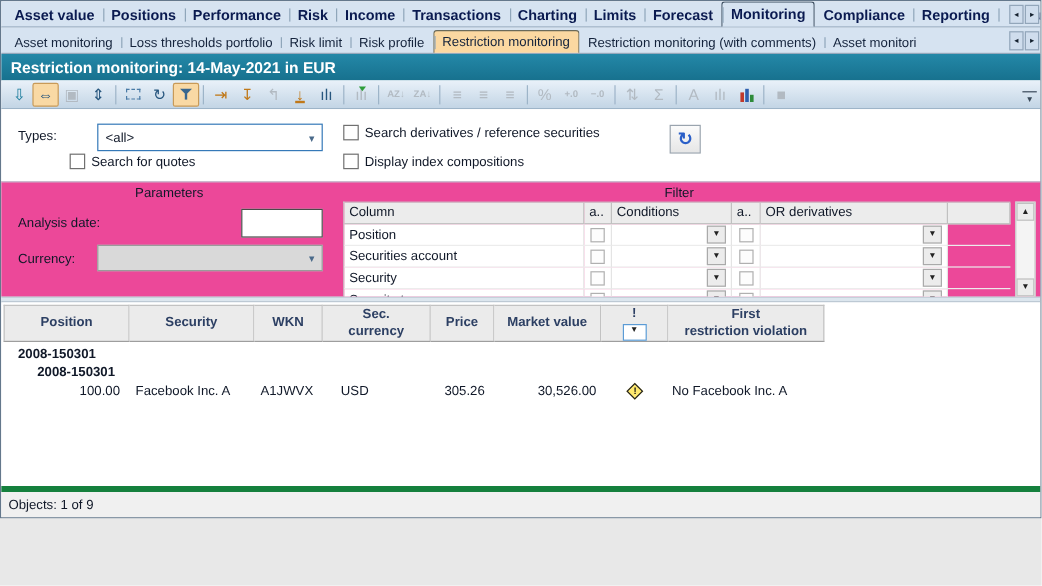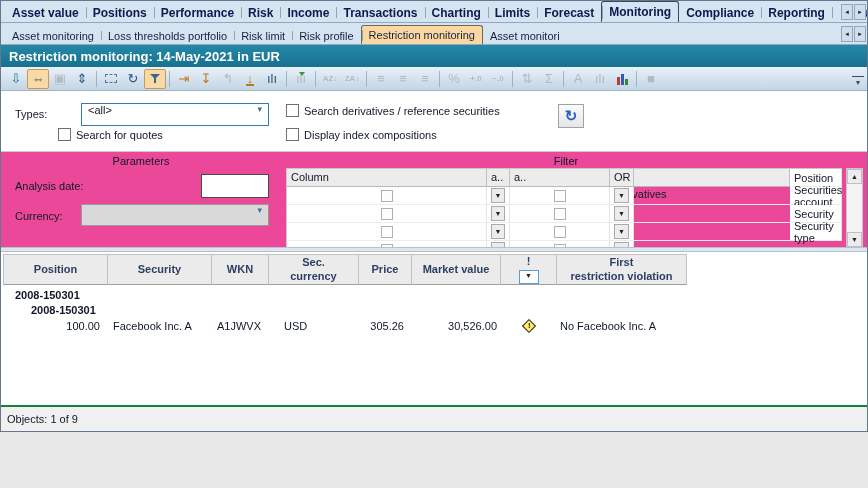--- a/index.html
+++ b/index.html
@@ -37,21 +37,21 @@
   .funnel { position:relative; width:12px; height:11px; display:block; }
   .funnel::before { content:""; position:absolute; top:1px; left:1px; border-left:5px solid transparent; border-right:5px solid transparent; border-top:5px solid #38678f; }
   .funnel::after { content:""; position:absolute; top:5px; left:5px; width:2px; height:5px; background:#38678f; }
   .cchart { display:flex; align-items:flex-end; gap:1px; height:13px; }
   .cchart span { width:3px; display:block; }
   .overflow-btn { position:absolute; right:3px; bottom:2px; width:12px; height:12px; font-size:8px; color:#3a4a5a; display:flex; align-items:center; justify-content:center; border-top:1px solid #3a4a5a; }
 
   
   .search-panel { height:60px; background:#fff; position:relative; flex:0 0 auto; }
   .lbl { position:absolute; color:#101828; }
-  .combo { position:absolute; height:23px; background:#fff; border:1px solid #3579b8; display:flex; padding:0 6px; }
+  .combo { position:absolute; height:23px; background:#fff; border:1px solid #3579b8; display:flex; align-items:center; padding:0 6px; }
   .combo .chev { margin-left:auto; font-size:9px; color:#4a6a8a; }
   .combo.disabled { background:#d9d9d9; border-color:#9a9a9a; }
   .checkline { position:absolute; display:flex; align-items:center; }
   .cbx { width:13px; height:13px; border:1px solid #707070; background:#fff; display:inline-block; margin-right:5px; flex:0 0 auto; }
   .refresh-btn { position:absolute; left:557px; top:13px; width:26px; height:24px; border:1px solid #9aa4ae; background:linear-gradient(#fbfbfb,#e6e6e6); display:flex; align-items:center; justify-content:center; color:#2a5fc8; font-size:15px; font-weight:bold; }
 
   
   .param-panel { height:96px; background:#ec4899; border-top:1px solid #c4ccd6; position:relative; flex:0 0 auto; overflow:hidden; }
   .section-head { position:absolute; top:3px; text-align:center; color:#101828; }
   .txtinput { position:absolute; left:200px; top:22px; width:68px; height:24px; border:1px solid #4a4a4a; background:#fff; padding:0 3px; font:inherit; }
@@ -82,21 +82,21 @@
   .dcell { overflow:hidden; white-space:nowrap; }
   .num { text-align:right; }
   .c-pos { padding-right:8px; } .c-sec { padding-left:5px; } .c-wkn { padding-left:5px; }
   .c-cur { padding-left:15px; } .c-price { padding-right:8px; } .c-mv { padding-right:4px; }
   .c-warn { display:flex; align-items:center; justify-content:center; }
   .c-first { padding-left:3px; }
   .diamond { width:10px; height:10px; background:#ffe96e; border:1px solid #222; transform:rotate(45deg); display:flex; align-items:center; justify-content:center; }
   .diamond span { transform:rotate(-45deg); font-size:8px; font-weight:bold; color:#111; line-height:1; }
 
   
-  .statusbar { height:26px; background:#f0f0f0; border-top:2px solid #15803d; display:flex; align-items:center; padding-left:6px; flex:0 0 auto; color:#101828; }
+  .statusbar { height:26px; background:#f0f0f0; border-top:5px solid #15803d; display:flex; align-items:center; padding-left:6px; flex:0 0 auto; color:#101828; }
 </style>
 </head>
 <body>
 
 <div class="window">
 
   <div class="tabrow tabrow1">
     <div class="tab">Asset value</div>
     <div class="tab">Positions</div>
     <div class="tab">Performance</div>
@@ -115,20 +115,21 @@
       <div class="tab-scroll-btn">▸</div>
     </div>
   </div>
 
   <div class="tabrow tabrow2">
     <div class="tab">Asset monitoring</div>
     <div class="tab">Loss thresholds portfolio</div>
     <div class="tab">Risk limit</div>
     <div class="tab">Risk profile</div>
     <div class="tab sel2">Restriction monitoring</div>
+    <div class="tab">Restriction monitoring (with comments)</div>
     <div class="tab">Asset monitori</div>
     <div class="tab-scroll">
       <div class="tab-scroll-btn">◂</div>
       <div class="tab-scroll-btn">▸</div>
     </div>
   </div>
 
   <div class="titlebar">
     <span>Restriction monitoring:  14-May-2021 in EUR</span>
   </div>
@@ -211,20 +212,21 @@
     <span class="lbl" style="left:14px; top:58px;">Currency:</span>
     <div class="combo disabled" style="left:80px; top:52px; width:188px; height:22px;">
       <span></span>
       <span class="chev">▾</span>
     </div>
 
     <span class="section-head" style="left:285px; width:560px;">Filter</span>
     <div class="ftable">
       <div class="fh">Column</div>
       <div class="fh">a..</div>
+      <div class="fh">Conditions</div>
       <div class="fh">a..</div>
       <div class="fh">OR derivatives</div>
       <div class="fh"></div>
 
       <div class="fc">Position</div>
       <div class="fc cell-center">
           <span class="fcbx"></span>
         </div>
       <div class="fc">
           <span class="drop-btn">▼</span>

